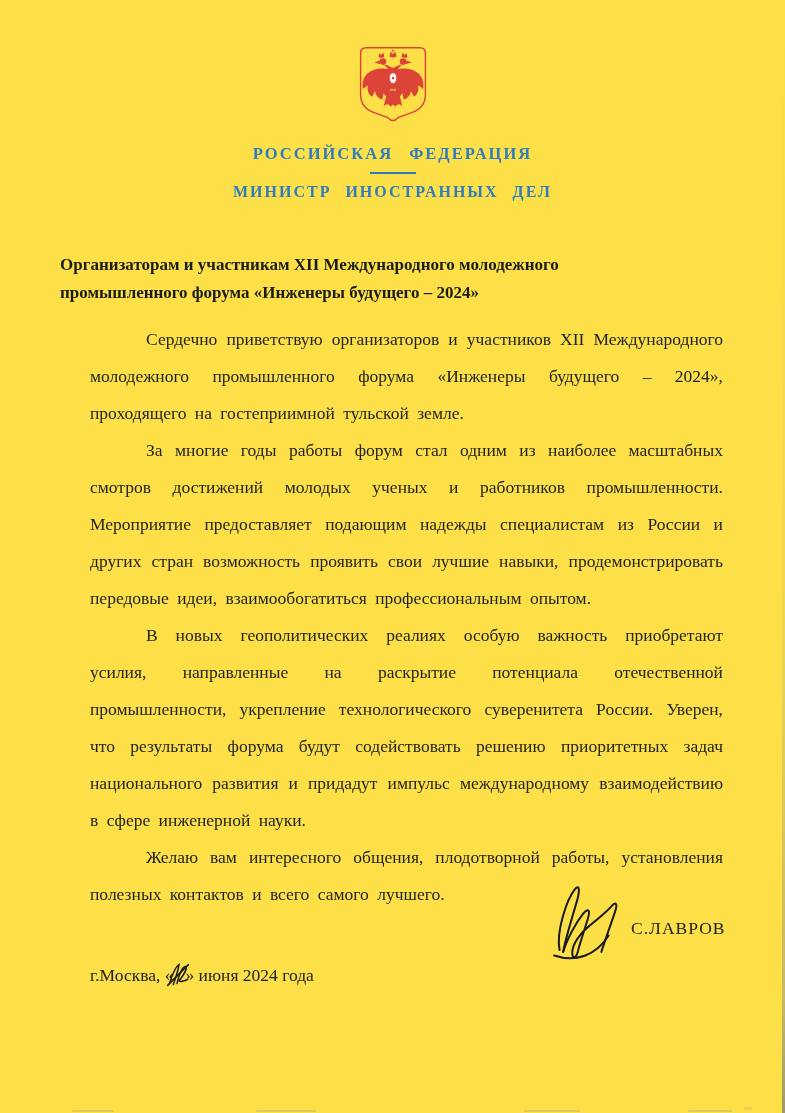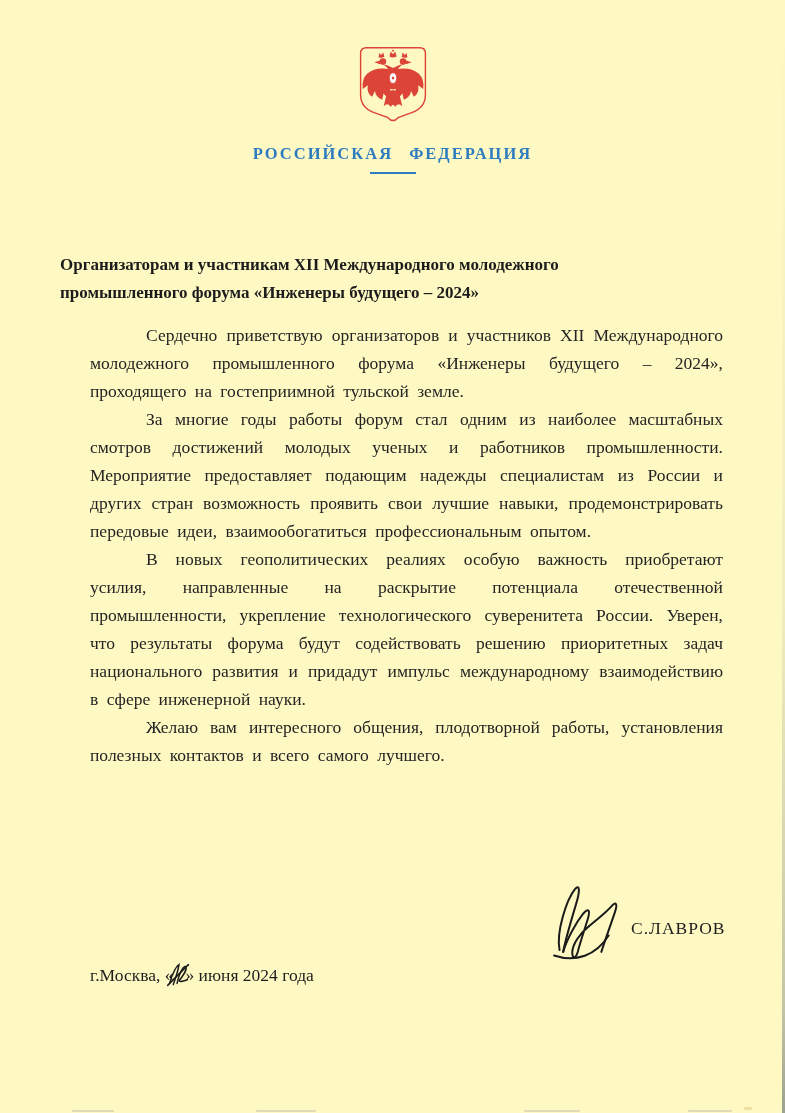--- a/index.html
+++ b/index.html
@@ -1,37 +1,37 @@
 <!DOCTYPE html>
 <html style="--header-blue: #2e7bc0; --emblem-red: #dc4438; --ink: #222222;"><head>
 <meta charset="utf-8">
 <style>
   html,body{margin:0;padding:0;background:#e9e9e9;}
   .page{
-    position:relative;width:785px;height:1113px;background:#fef9c3;
+    position:relative;width:785px;height:1113px;background:#fde047;
     font-family:"Liberation Serif","DejaVu Serif",serif;color:var(--ink,#222);
     overflow:hidden;margin:0 auto;
   }
   
   .letterhead{position:absolute;top:44px;left:0;width:100%;text-align:center;}
   .emblem{width:72px;height:84px;margin:0 auto 16px;}
   .emblem svg{width:100%;height:100%;display:block;}
   .lh-country{color:var(--header-blue,#2e7bc0);font-weight:bold;font-size:16.5px;letter-spacing:2px;word-spacing:10px;}
   .lh-divider{width:46px;height:2px;background:var(--header-blue,#2e7bc0);margin:8px auto 9px;}
   .lh-ministry{color:var(--header-blue,#2e7bc0);font-weight:bold;font-size:16px;letter-spacing:2px;word-spacing:8px;}
   
   .recipient{
     position:absolute;top:251px;left:60px;width:665px;text-align:left;
     font-weight:bold;font-size:17px;line-height:28px;color:#1c1c1c;
   }
   
   .body-text{position:absolute;top:321px;left:90px;width:633px;}
   .body-text p{
     margin:0;text-align:justify;text-indent:56px;
-    font-size:17.5px;line-height:28px;word-spacing:4px;color:#242424;
+    font-size:17.5px;line-height:37px;word-spacing:4px;color:#242424;
   }
   
   .signature{position:absolute;top:870px;left:545px;width:210px;height:105px;}
   .sig-scribble{position:absolute;left:0;top:2px;width:100px;height:98px;}
   .sig-name{position:absolute;left:86px;top:48px;font-size:17.5px;letter-spacing:1px;color:#1e1e1e;text-align:center;}
   
   .dateline{position:absolute;top:960px;left:90px;font-size:17.5px;color:#1e1e1e;white-space:nowrap;}
   .day-scribble{display:inline-block;width:32px;height:30px;vertical-align:-9px;margin:0 -9px 0 -11px;}
   
   .scan-edge-right{
@@ -70,20 +70,21 @@
           <path d="M42,64 Q50,60 58,64 L63,84 Q57,78 53,85 Q50,79 47,85 Q43,78 37,84 Z"></path>
           <circle cx="80" cy="52" r="3"></circle>
         </g>
         <path d="M27,58 L18,44" stroke="var(--emblem-red,#dc4438)" stroke-width="2.4" fill="none"></path>
         <ellipse cx="50" cy="45" rx="5.2" ry="7.5" fill="#ffffff" stroke="var(--emblem-red,#dc4438)" stroke-width="1.2"></ellipse>
         <circle cx="50" cy="45" r="1.8" fill="var(--emblem-red,#dc4438)"></circle>
       </svg>
     </div>
     <div class="lh-country">РОССИЙСКАЯ ФЕДЕРАЦИЯ</div>
     <div class="lh-divider"></div>
+    <div class="lh-ministry">МИНИСТР ИНОСТРАННЫХ ДЕЛ</div>
   </header>
 
   <section class="recipient">
     <div>Организаторам и участникам XII Международного молодежного</div>
     <div>промышленного форума «Инженеры будущего – 2024»</div>
   </section>
 
   <section class="body-text">
       <p class="para">Сердечно приветствую организаторов и участников XII Международного молодежного промышленного форума «Инженеры будущего – 2024», проходящего на гостеприимной тульской земле.</p>
       <p class="para">За многие годы работы форум стал одним из наиболее масштабных смотров достижений молодых ученых и работников промышленности. Мероприятие предоставляет подающим надежды специалистам из России и других стран возможность проявить свои лучшие навыки, продемонстрировать передовые идеи, взаимообогатиться профессиональным опытом.</p>

